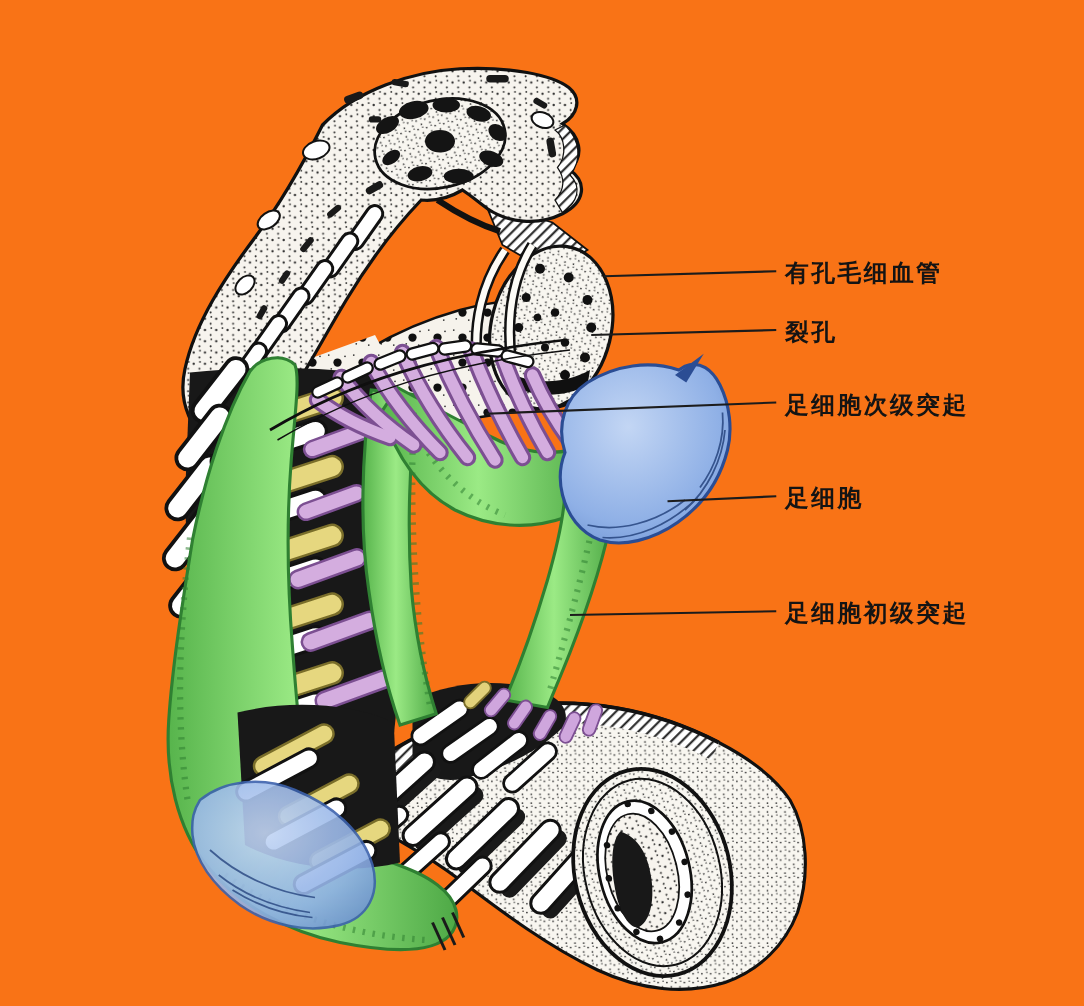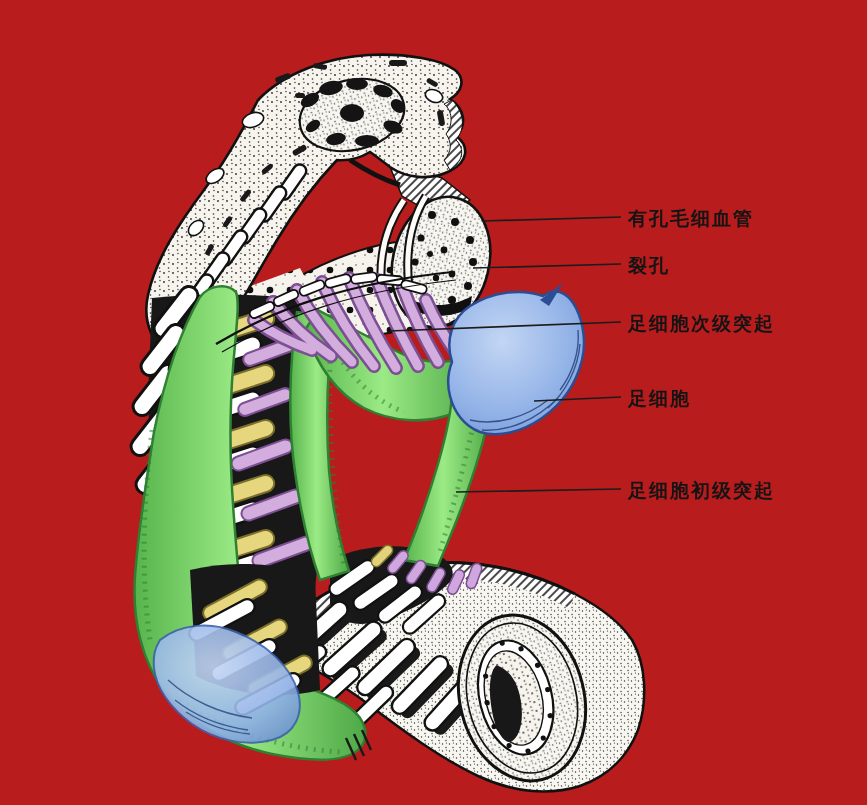--- a/index.html
+++ b/index.html
@@ -1,19 +1,19 @@
 <!DOCTYPE html>
 <html><head>
 <meta charset="utf-8">
 <style>
   html,body{margin:0;padding:0;background:#ffffff;}
   .stage{
     position:relative;
     width:867px;height:805px;
-    background:#b91c1c;
+    background:#f97316;
     overflow:hidden;
     font-family:"Liberation Sans","DejaVu Sans",sans-serif;
   }
   svg{display:block;}
   .cap-label{
     font-family:"Liberation Sans","DejaVu Sans",sans-serif;
     font-weight:bold;
     font-size:19px;
     letter-spacing:2px;
     fill:#141414;

